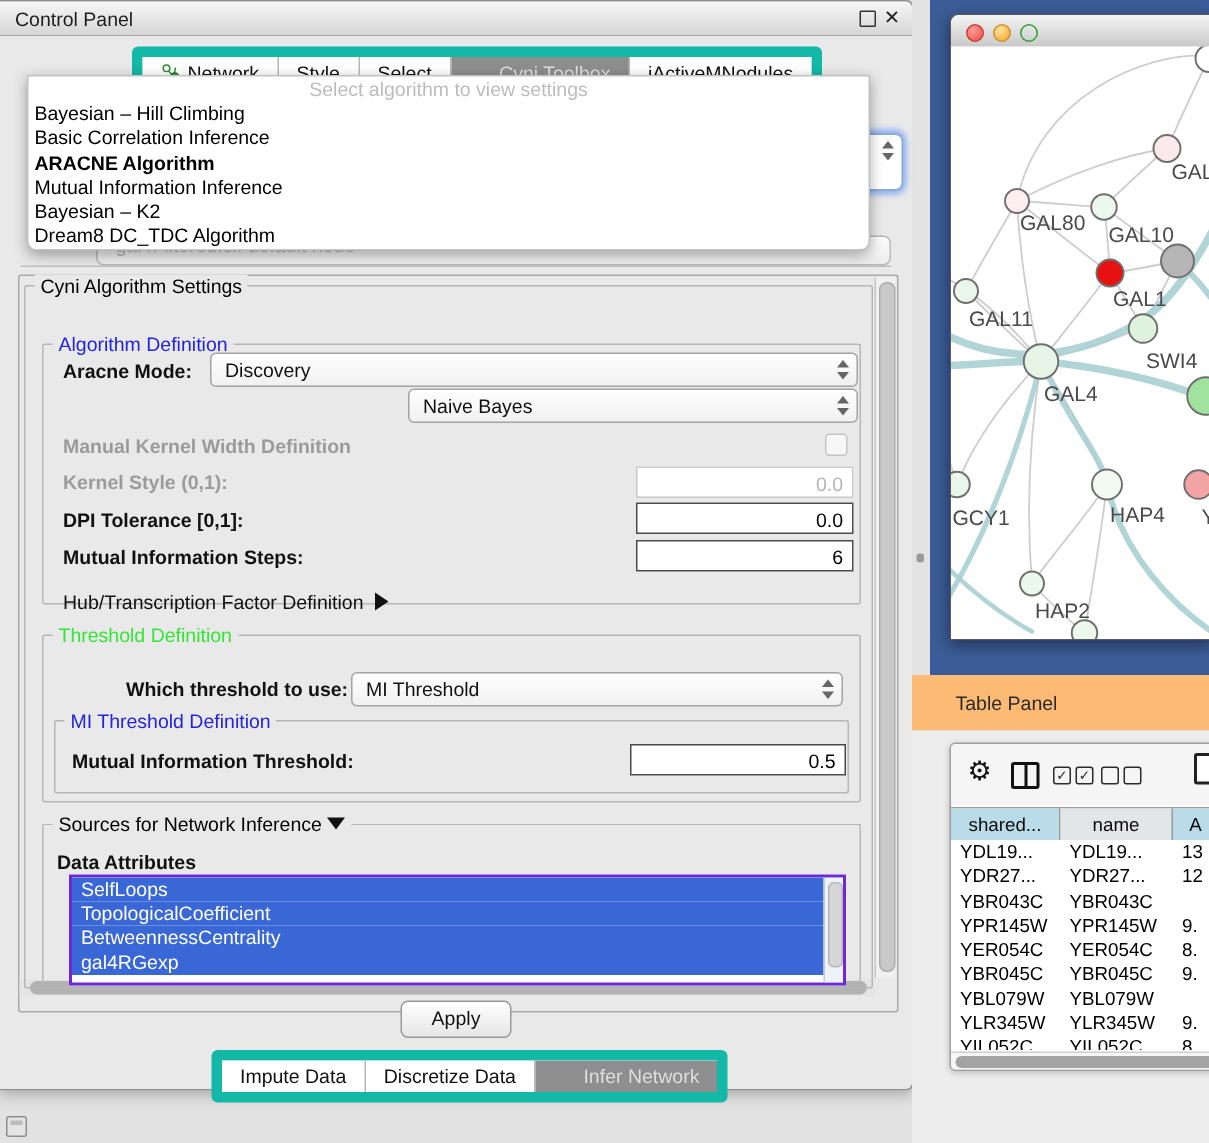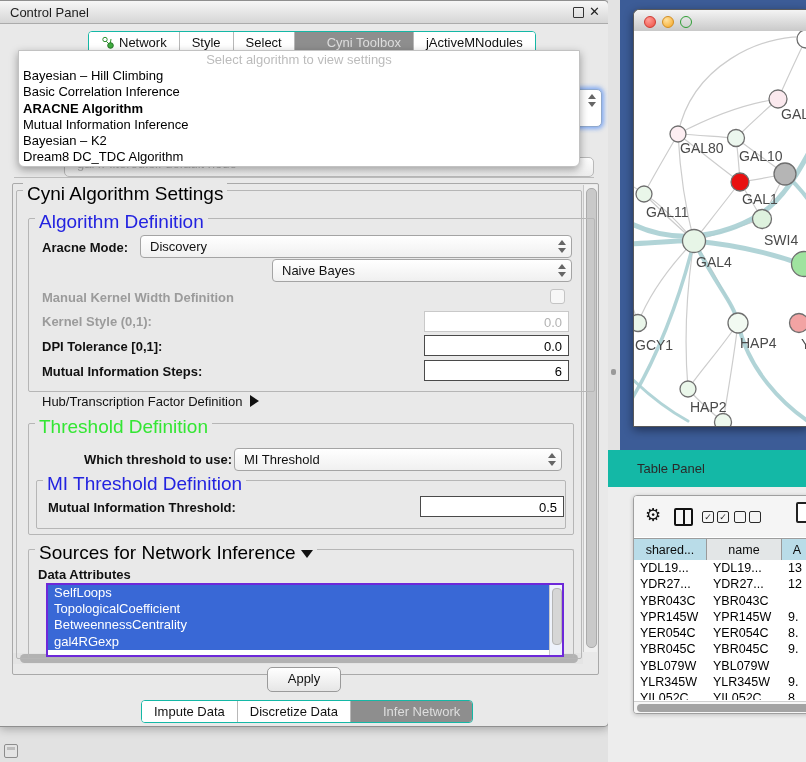--- a/index.html
+++ b/index.html
@@ -10,21 +10,21 @@
   #cp-window{left:0;top:8;width:608px;height:725px;background:#e9e9e9;
     border:1px solid #8f8f8f;border-left:none;border-radius:0 5px 5px 0;
     box-shadow:0 2px 10px rgba(0,0,0,.28);}
   #cp-titlebar{left:0;top:0;width:100%;height:22px;
     background:linear-gradient(#f7f7f7,#d6d6d6);border-bottom:1px solid #ababab;
     border-radius:0 5px 0 0;}
   #cp-title{left:10px;top:4px;font-size:13px;color:#1d1d1d;}
   #cp-float{right:24px;top:6px;width:9px;height:9px;border:1.5px solid #333;border-radius:1px;}
   #cp-close{right:8px;top:3px;font-size:13px;font-weight:bold;color:#222;}
   
-  .segbar{display:flex;height:21px;background:#fff;border:1px solid #14b8a6;
+  .segbar{display:flex;height:21px;background:#fff;border:7px solid #14b8a6;
     border-radius:4px;overflow:hidden;font-size:13px;}
   .seg{display:flex;align-items:center;padding:0 12px;color:#111;background:#fff;
     border-right:1px solid #b8b8b8;white-space:nowrap;}
   .seg:last-child{border-right:none;}
   .seg.selected{background:#8e8e8e;color:#dedede;padding-left:32px;}
   .seg .net-ic{margin-right:5px;display:inline-block;}
   #top-tabs{left:88px;top:30px;}
   #bottom-tabs{left:141px;top:699px;}
   
   #algo-popup{left:18px;top:49px;width:560px;height:115px;background:#fff;
@@ -45,21 +45,21 @@
   #scroll-area{left:12px;top:182px;width:585px;height:490px;border:1px solid #a9a9a9;
     background:#e9e9e9;border-radius:2px;}
   .vscroll{left:583px;top:184px;width:13px;height:467px;background:#f0f0f0;border-left:1px solid #c6c6c6;}
   .vthumb{position:absolute;left:1.5px;top:3px;width:9px;height:458px;background:#c9c9c9;
     border:1px solid #ababab;border-radius:5px;}
   .hscroll{left:13px;top:652px;width:570px;height:11px;background:#e4e4e4;}
   .hthumb{position:absolute;left:7px;top:1px;width:558px;height:9px;background:#b2b2b2;border-radius:5px;}
   
   .fset{position:absolute;border:1px solid #b6b6b6;border-radius:2px;}
   .fset>.legend{position:absolute;top:-8px;left:6px;background:#e9e9e9;padding:0 4px;
-    font-size:19px;white-space:nowrap;}
+    font-size:13px;white-space:nowrap;}
   .lbl{position:absolute;font-size:13px;color:#111;white-space:nowrap;}
   .lbl.b{font-weight:bold;}
   .lbl.dis{color:#9b9b9b;font-weight:bold;}
   .combo{position:absolute;height:21px;background:linear-gradient(#ffffff,#f0f0f0);
     border:1px solid #a4a4a4;border-radius:4px;font-size:13px;color:#111;}
   .combo .val{position:absolute;left:9px;top:3px;}
   .stepper{position:absolute;right:5px;top:4px;width:9px;height:13px;}
   .stepper:before,.stepper:after{content:"";position:absolute;left:1px;border-left:4px solid transparent;
     border-right:4px solid transparent;}
   .stepper:before{top:0;border-bottom:5px solid #666;}
@@ -94,21 +94,21 @@
     border:1px solid #5a5a5a;border-right:none;border-radius:6px 0 0 0;
     box-shadow:0 3px 10px rgba(0,0,10,.45);overflow:hidden;}
   #net-titlebar{position:absolute;left:0;top:0;width:100%;height:21px;
     background:linear-gradient(#f4f4f4,#c9c9c9);border-bottom:1px solid #989898;border-radius:6px 0 0 0;}
   .tl{position:absolute;top:6px;width:10px;height:10px;border-radius:50%;}
   #tl-close{left:10px;background:radial-gradient(circle at 35% 30%,#ff9d97,#ee4e42);border:1px solid #ce3a32;}
   #tl-min{left:28px;background:radial-gradient(circle at 35% 30%,#ffe2a0,#f5a623);border:1px solid #d28e22;}
   #tl-zoom{left:46px;background:radial-gradient(circle at 35% 30%,#b6eeaa,#35b138;);border:1px solid #2f9e35;}
   #net-canvas{position:absolute;left:0;top:21px;width:174px;height:395px;background:#fff;}
   
-  #table-panel-bar{left:608px;top:450px;width:198px;height:37px;background:#14b8a6;
+  #table-panel-bar{left:608px;top:450px;width:198px;height:37px;background:#fdba74;
     border-bottom:1px solid #d0d0d0;text-align:right;}
   #table-panel-title{left:29px;top:11px;font-size:13px;color:#2a2a2a;}
   #table-bg{left:608px;top:487px;width:198px;height:275px;background:#ededed;}
   #tbl-window{left:633px;top:495px;width:179px;height:217px;background:#fff;
     border:1px solid #9f9f9f;border-radius:4px 0 0 4px;box-shadow:0 1px 4px rgba(0,0,0,.2);overflow:hidden;}
   #tbl-toolbar{position:absolute;left:0;top:0;width:100%;height:41px;background:#f5f5f5;}
   #gear-icon{left:11px;top:8px;font-size:18px;color:#111;}
   #col-icon{left:40px;top:12px;width:15px;height:14px;border:2px solid #111;border-radius:2px;}
   #col-icon:before{content:"";position:absolute;left:6.5px;top:0;width:2px;height:14px;background:#111;}
   .cb-pair{display:flex;gap:3px;}
@@ -198,21 +198,21 @@
         <div class="vthumb"></div>
       </div>
     <div class="abs hscroll">
         <div class="hthumb"></div>
       </div>
 
     <div class="fset" style="left:16px;top:189px;width:564px;height:467px;">
       <span class="legend">Cyni Algorithm Settings</span>
     </div>
 
-    <div class="fset" style="left:28px;top:217px;width:544px;height:172px;padding-left:21px;">
+    <div class="fset" style="left:28px;top:228px;width:544px;height:172px;">
       <span class="legend" style="color:#2323e0;">Algorithm Definition</span>
     </div>
 
     <div class="lbl b" style="left:42px;top:239px;">Aracne Mode:</div>
     <div class="combo" style="left:140px;top:234px;width:430px;">
       <span class="val">Discovery</span>
       <span class="stepper"></span>
     </div>
 
     <div class="combo" style="left:272px;top:258px;width:298px;">

